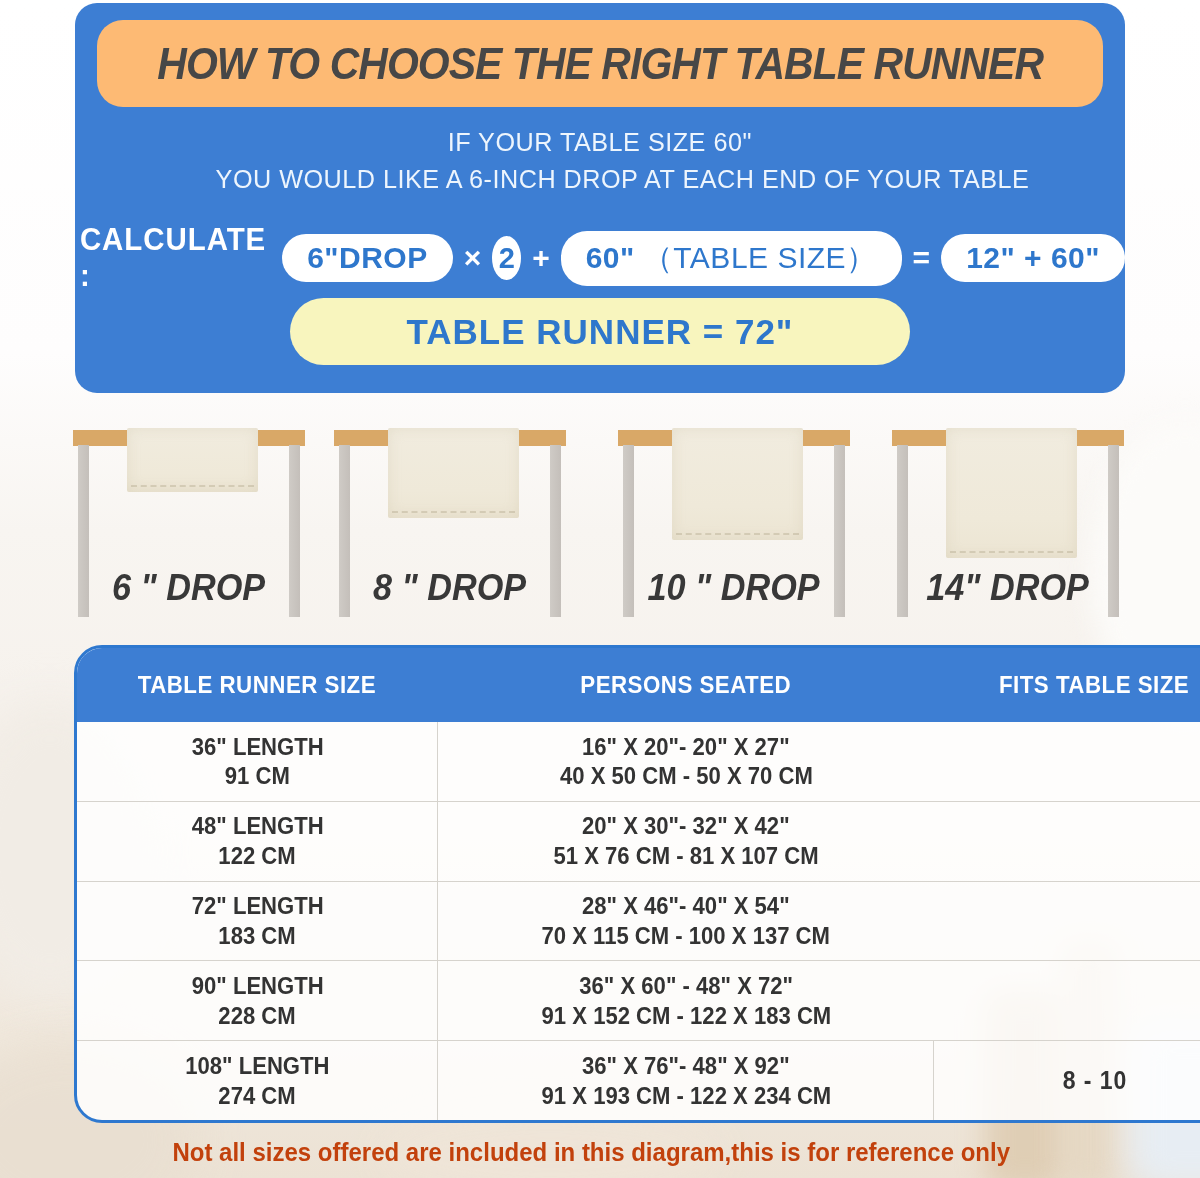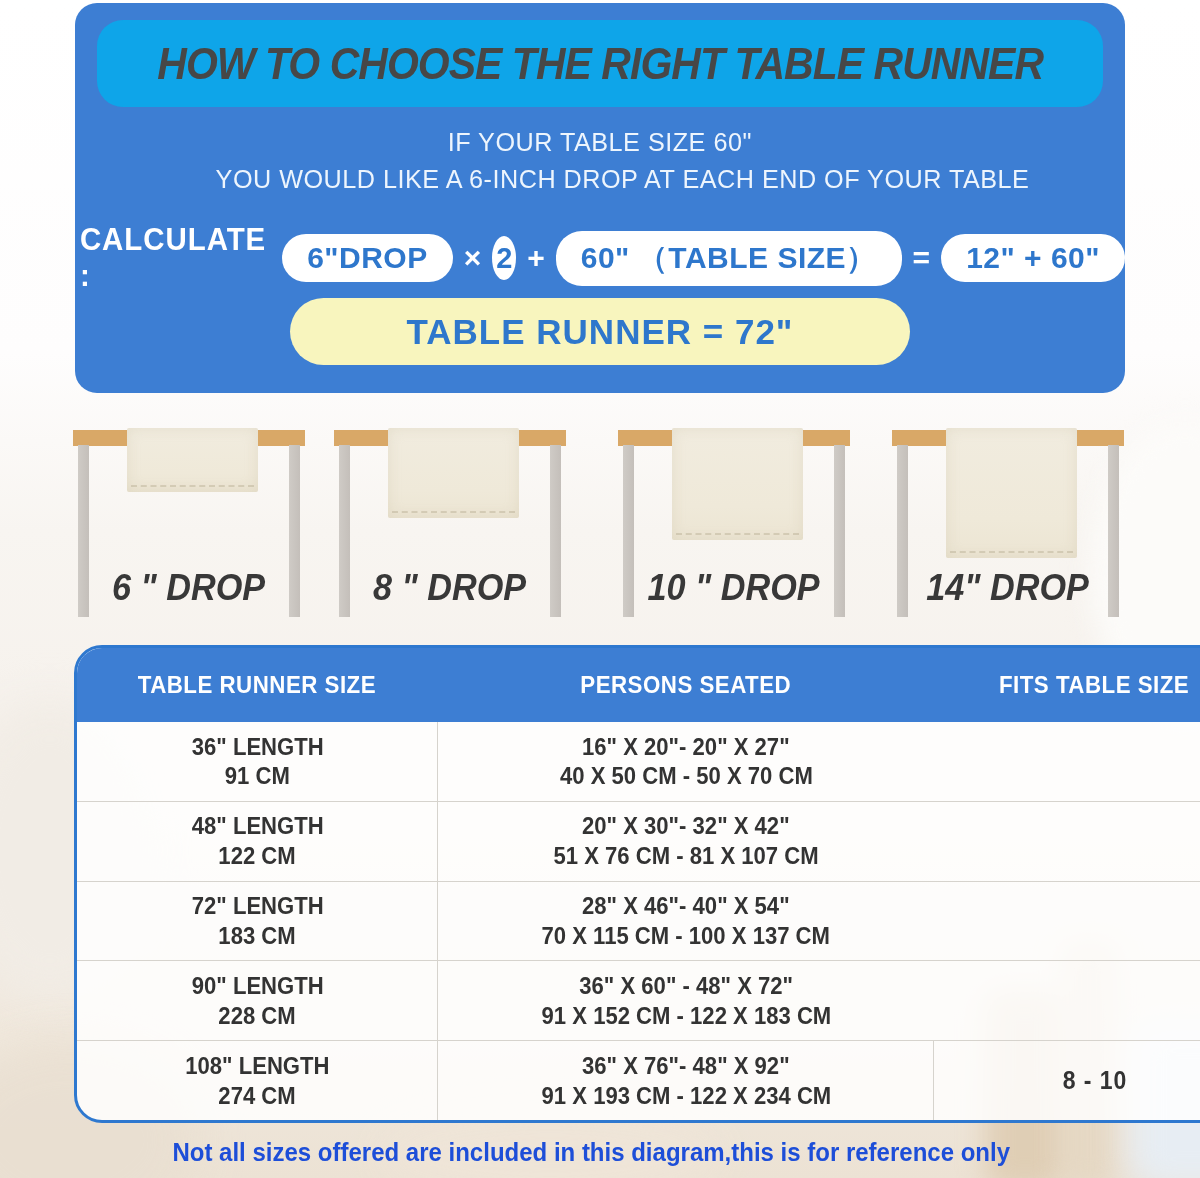--- a/index.html
+++ b/index.html
@@ -31,21 +31,21 @@
   .blob-mid-left { left:-50px; top:700px; width:200px; height:300px; border-radius:50%;
     background:#f1ece5; filter:blur(20px); }
 
   
   .header-panel {
     position:absolute; left:75px; top:3px; width:1050px; height:390px;
     background:#3d7ed3; border-radius:22px; z-index:2;
   }
   .title-box {
     position:absolute; left:22px; top:17px; right:22px; height:87px;
-    background:#0ea5e9; border-radius:26px;
+    background:#fdba74; border-radius:26px;
     display:flex; align-items:center; justify-content:center;
   }
   .title-text {
     display:inline-block; font-size:44px; font-weight:bold; font-style:italic;
     color:#474747; letter-spacing:-1px; white-space:nowrap;
     transform:scaleX(0.93);
   }
   .subtitle { position:absolute; left:0; right:0; text-align:center; color:#edf5fd; }
   .subtitle-1 { top:124px; }
   .subtitle-2 { top:161px;padding-left:44px; }
@@ -56,21 +56,21 @@
     position:absolute; left:0; right:0; top:230px; height:50px;
     display:flex; align-items:center; justify-content:center; gap:11px;
   }
   .calc-label { color:#ffffff; font-size:31px; font-weight:bold; letter-spacing:1px;
     display:inline-block; transform:scaleX(0.95); }
   .pill {
     background:#ffffff; color:#2e77cc; font-weight:bold; font-size:30px;
     border-radius:26px; padding:7px 25px; white-space:nowrap;
     display:flex; align-items:center; justify-content:center; letter-spacing:.5px;
   }
-  .pill-note { font-weight:bold; margin-left:8px; }
+  .pill-note { font-weight:normal; margin-left:8px; }
   .op { color:#ffffff; font-size:30px; font-weight:bold; }
   .circle-pill {
     width:44px; height:44px; border-radius:50%; background:#ffffff; color:#2e77cc;
     font-size:29px; font-weight:bold; display:flex; align-items:center; justify-content:center;
   }
   .result-pill {
     position:absolute; left:50%; top:295px; transform:translateX(-50%);
     width:620px; height:67px; background:#f8f5be; border-radius:34px;
     display:flex; align-items:center; justify-content:center;
     color:#2e77cc; font-size:35px; font-weight:bold; letter-spacing:1px;
@@ -123,21 +123,21 @@
     display:flex; flex-direction:column; align-items:center; justify-content:center;
     text-align:center; color:#333333; font-weight:bold; font-size:24px; line-height:1.24;
   }
   .pcell + .pcell { border-left:1px solid #d6d3cd; }
   .pcell div { display:inline-block; transform:scaleX(0.92); white-space:nowrap; }
   .persons-cell { font-size:25px; letter-spacing:1px; }
 
   
   .footer-note {
     position:absolute; left:0; right:17px; top:1138px; text-align:center; z-index:2;
-    color:#1d4ed8; font-size:25px; font-weight:bold;
+    color:#c2410c; font-size:25px; font-weight:bold;
   }
   .footer-note span { display:inline-block; transform:scaleX(0.96); white-space:nowrap; }
 </style>
 </head>
 <body>
 
 <div class="canvas">
 
   <div class="bg-base"></div>
   <div class="blob blob-white-chair"></div>

